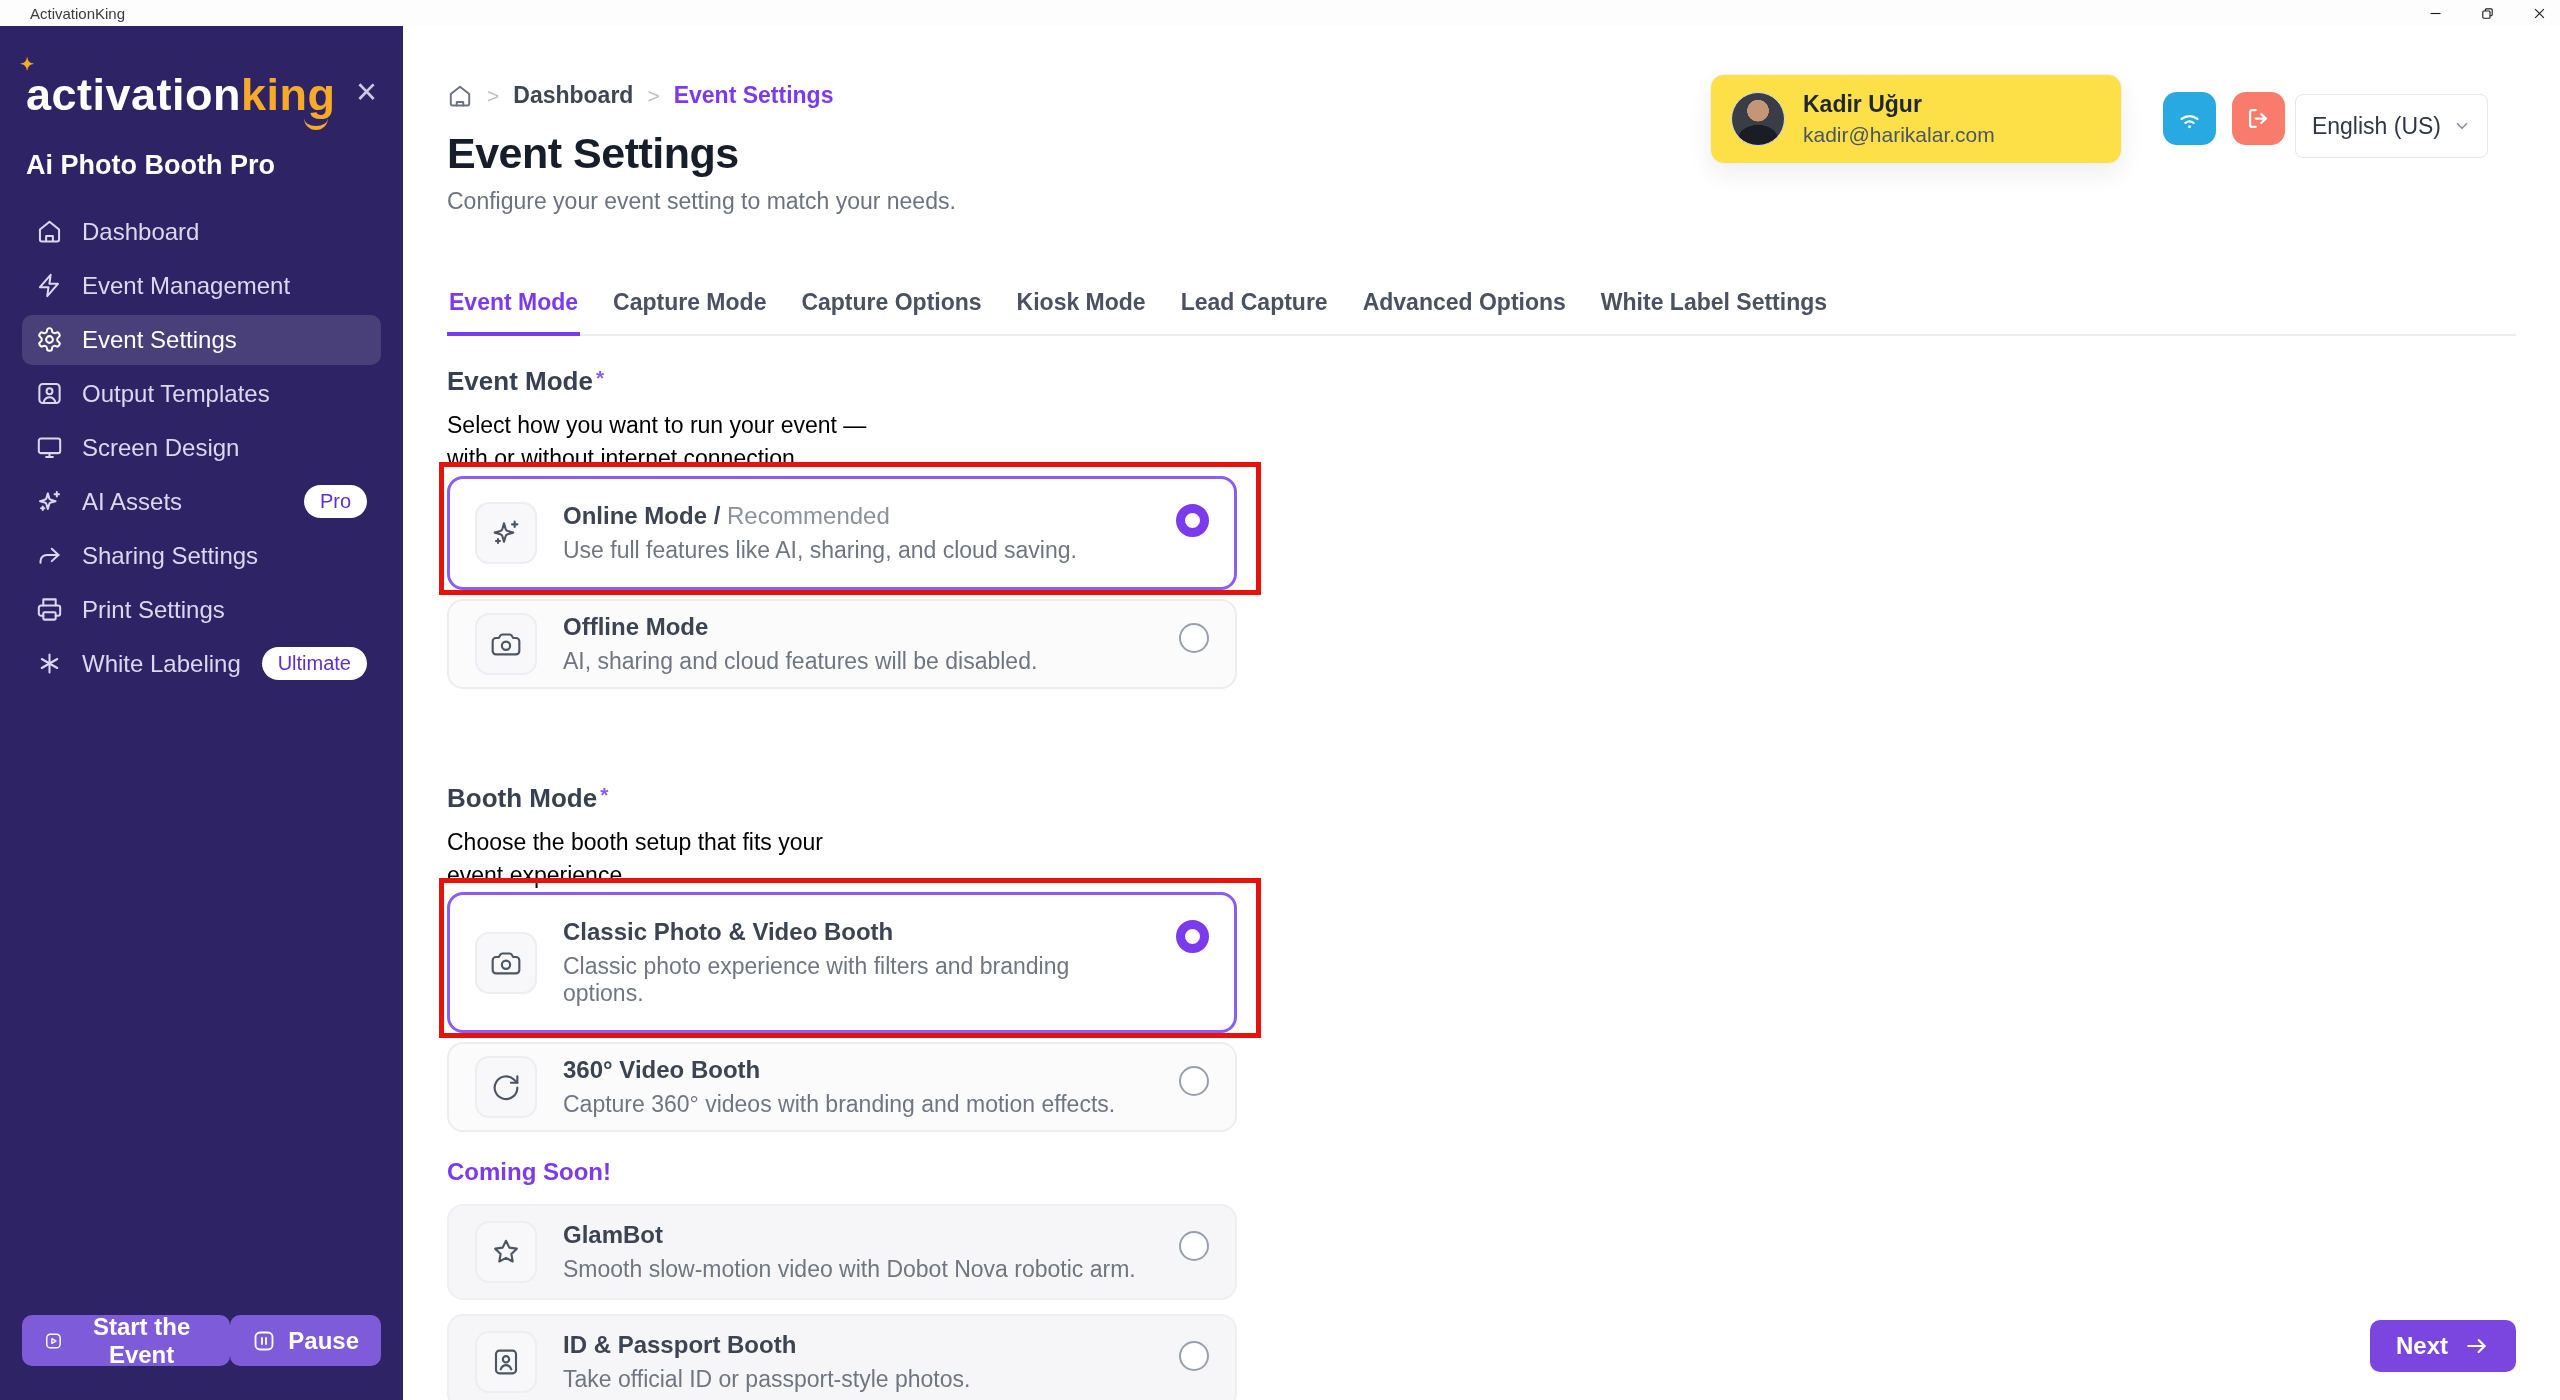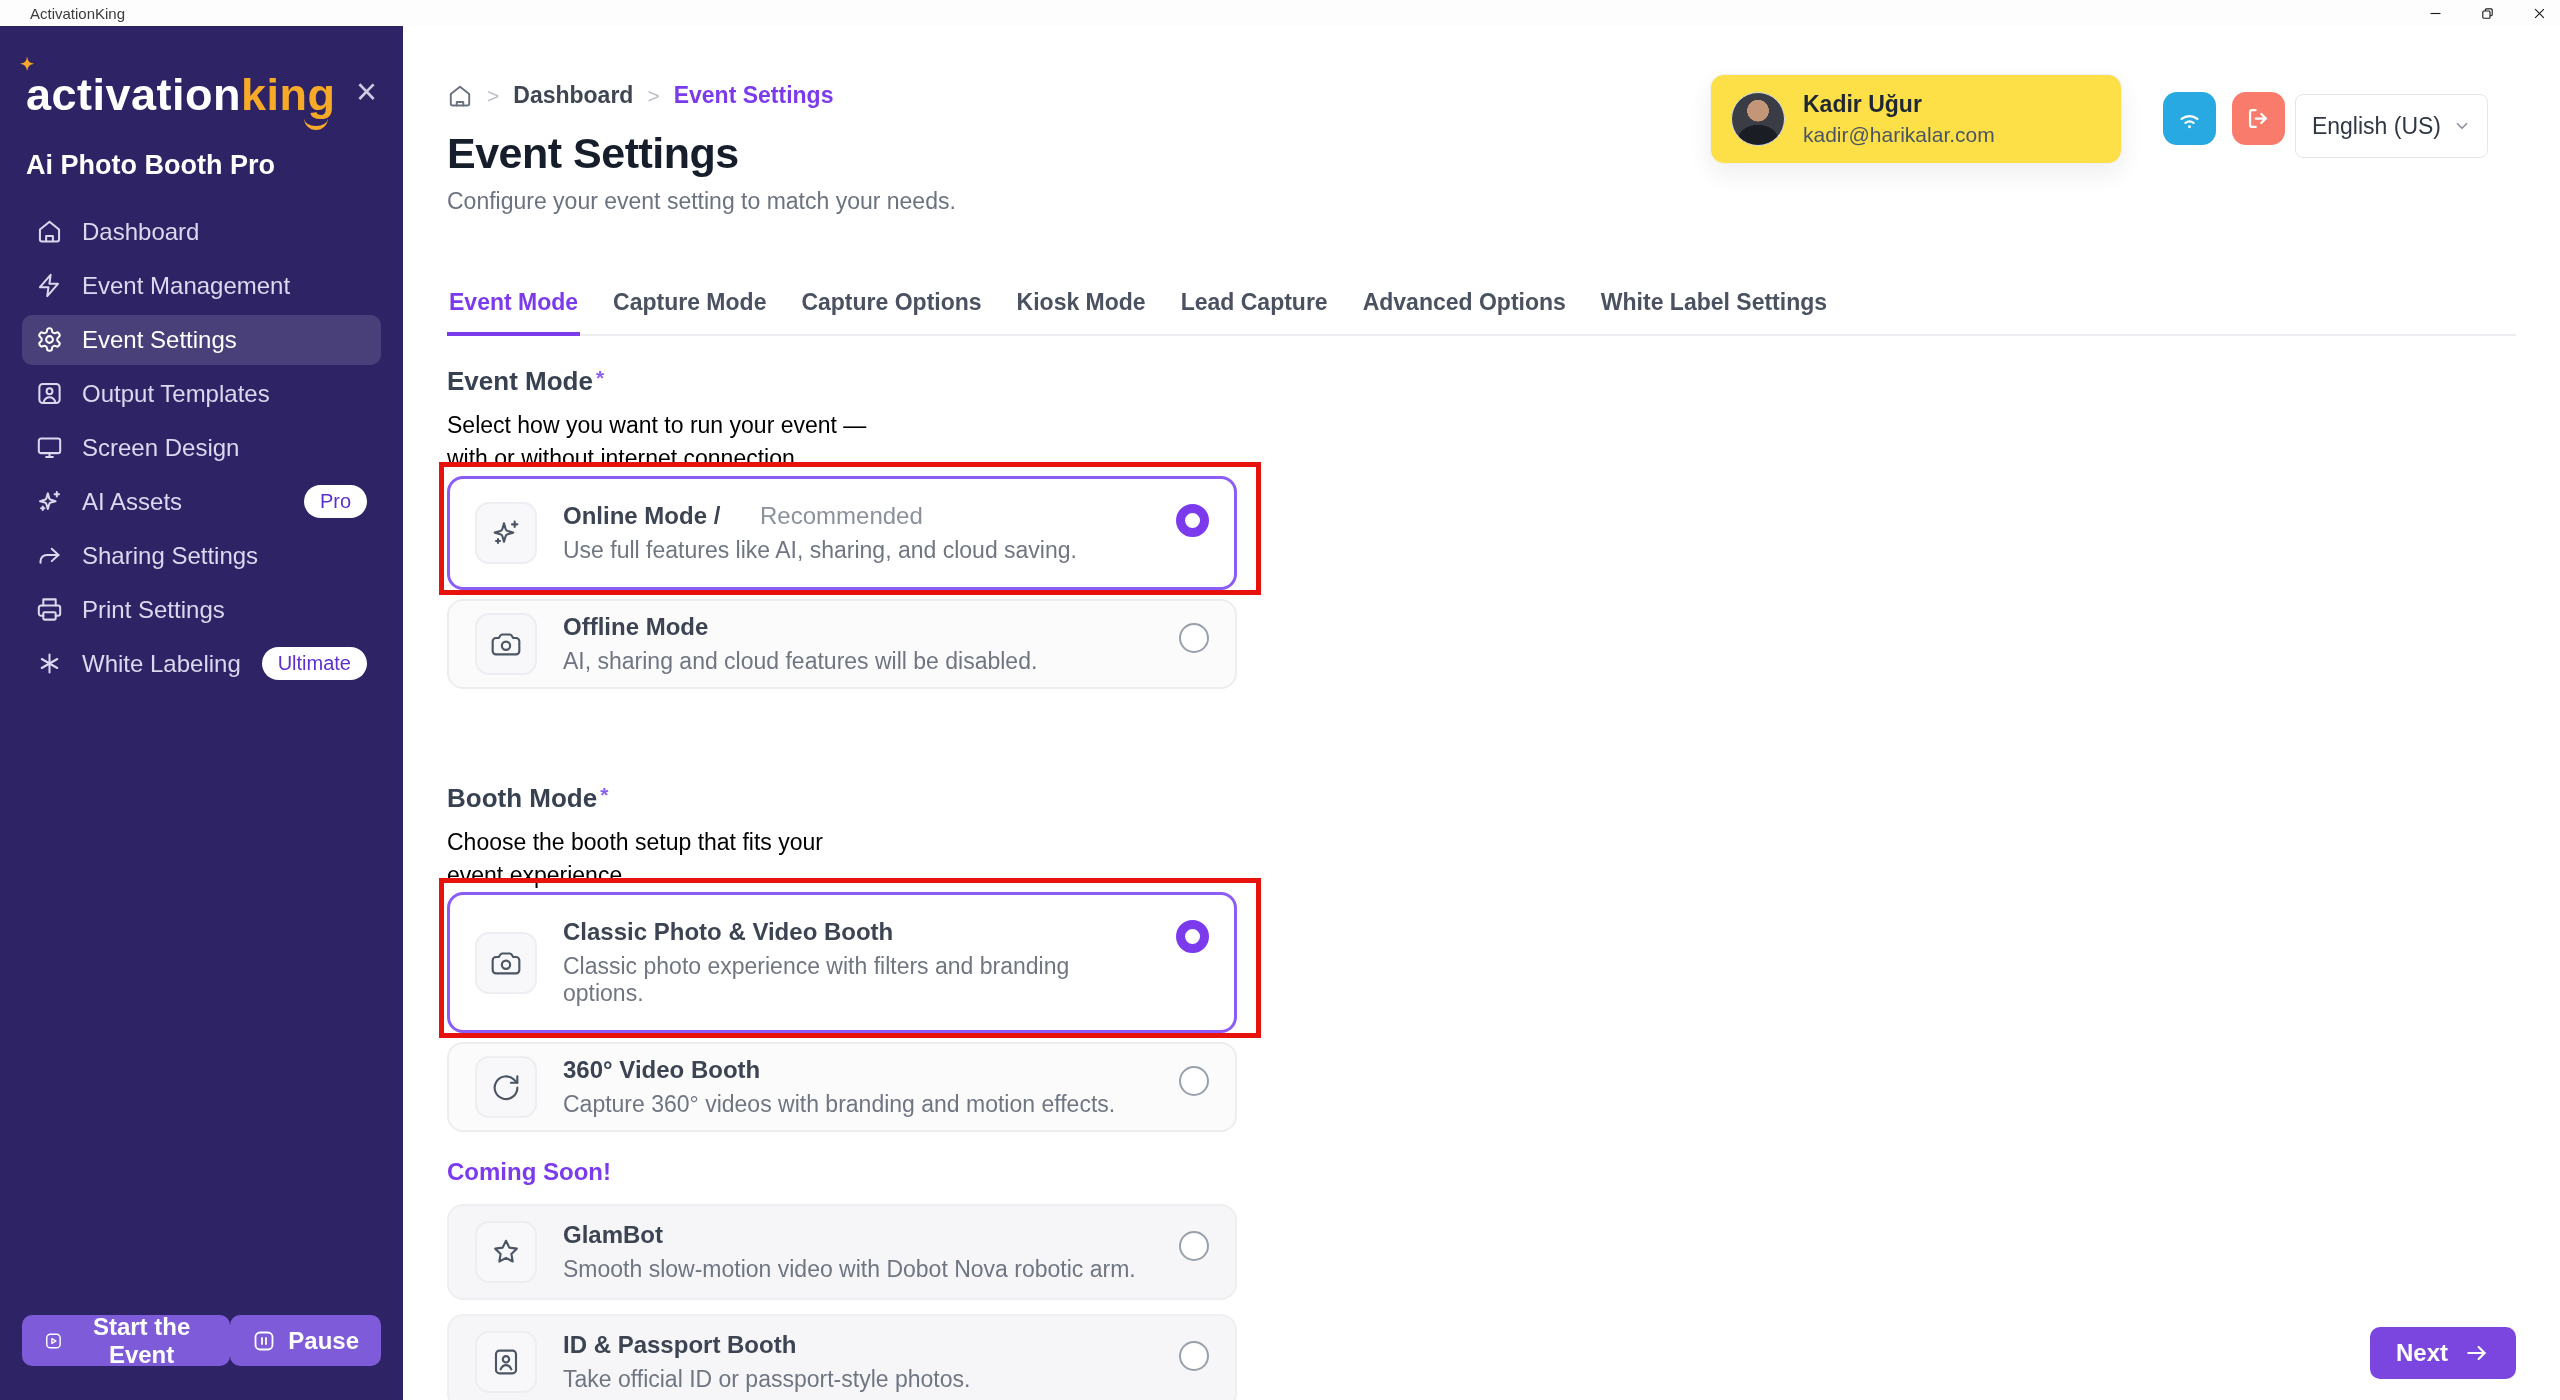--- a/index.html
+++ b/index.html
@@ -94,33 +94,33 @@
   .cards { width:790px; display:flex; flex-direction:column; gap:9px; }
   .card { position:relative; display:flex; align-items:center; gap:26px; background:#fbfbfc;
     border:2px solid #ededf0; border-radius:16px; padding:12px 26px; cursor:pointer; }
   .card.selected { background:#ffffff; border:3px solid #8b5cf6; padding:23px 25px; }
   .card.soon { background:#f6f6f8; border-color:#efeff2; padding:15px 26px;justify-content:center; }
   .icon-box { width:62px; height:62px; border-radius:14px; background:#f8f8fa; border:2px solid #ededf2;
     display:grid; place-items:center; color:#4b5563; flex-shrink:0; }
   .icon-box svg { width:32px; height:32px; }
   .card-body { flex:1; }
   .card-title { font-size:24px; font-weight:bold; color:#3c4453; }
-  .card-title .muted { color:#8a919d; font-weight:normal;margin-left:33px; }
+  .card-title .muted { color:#8a919d; font-weight:normal; }
   .card-desc { margin-top:7px; font-size:23px; color:#6f7682; }
   .radio { width:30px; height:30px; border-radius:50%; border:2.5px solid #98a0ab; background:#fff;
     align-self:flex-start; margin-top:10px; flex-shrink:0; cursor:pointer; }
   .card.selected .radio { width:33px; height:33px; border:9.5px solid #7c3aed; margin-top:2px; }
 
   .red-annotation { position:absolute; left:-11px; right:-27px; top:-17px; bottom:-8px;
     border:5px solid #e8120d; pointer-events:none; z-index:2; }
 
   .coming-soon-label { margin-top:26px; font-size:24px; font-weight:bold; color:#7c3aed; }
   .cards.cs { margin-top:18px; gap:14px; }
 
-  .next-btn { position:absolute; right:44px; bottom:21px; height:52px; background:#7b46e0; color:#fff;
+  .next-btn { position:absolute; right:44px; bottom:28px; height:52px; background:#7b46e0; color:#fff;
     font-family:inherit; border:none; border-radius:10px; font-size:24px; font-weight:bold;
     display:flex; align-items:center; gap:16px; padding:0 26px; cursor:pointer; }
   .next-btn svg { width:26px; height:26px; }
 </style>
 </head>
 <body>
 
 <div class="titlebar">
   <span class="titlebar-name">ActivationKing</span>
   <div class="win-controls">

